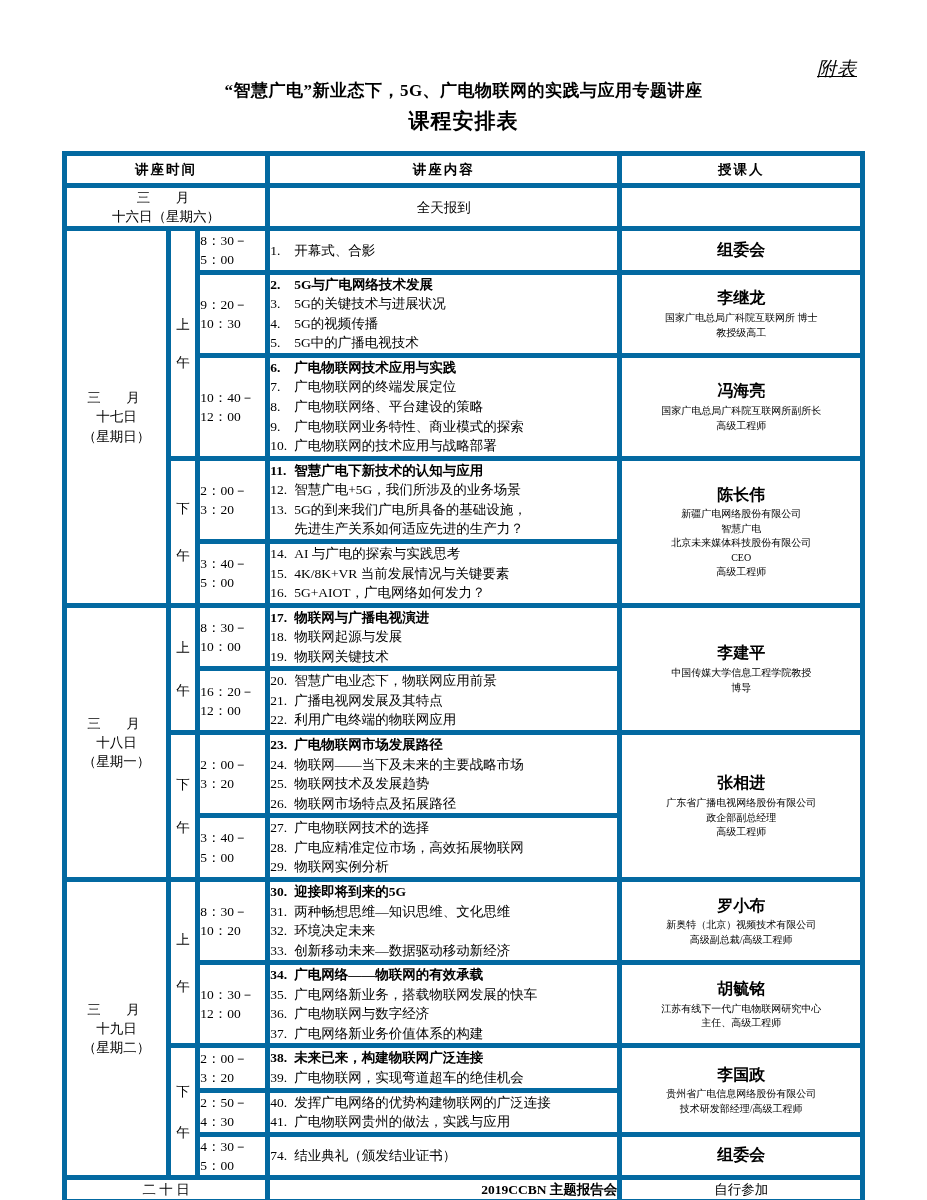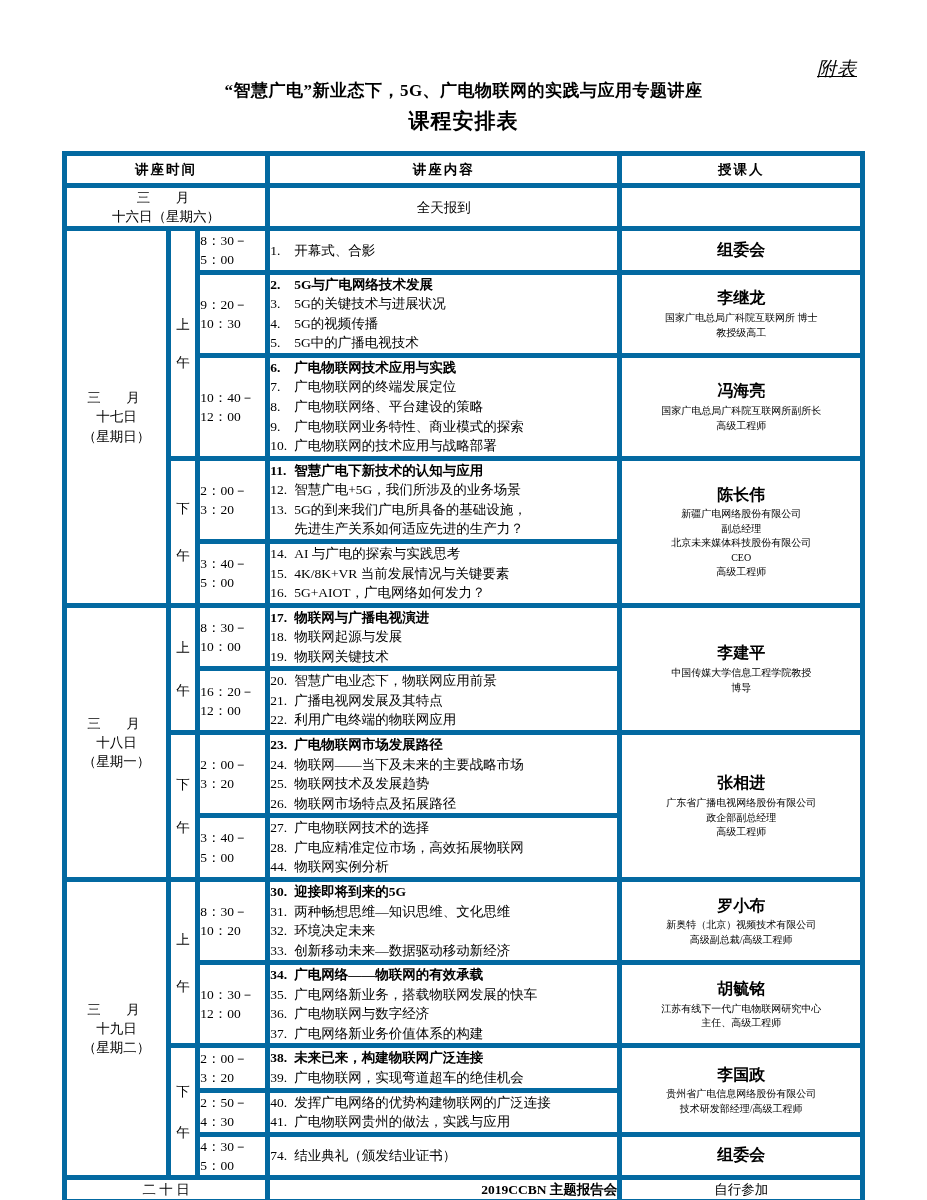--- a/index.html
+++ b/index.html
@@ -264,21 +264,21 @@
         </td>
         <td class="content">
           <div class="line b"><span class="num">11.</span><span>智慧广电下新技术的认知与应用</span></div>
           <div class="line"><span class="num">12.</span><span>智慧广电+5G，我们所涉及的业务场景</span></div>
           <div class="line"><span class="num">13.</span><span>5G的到来我们广电所具备的基础设施，</span></div>
           <div class="line"><span class="num"></span><span>先进生产关系如何适应先进的生产力？</span></div>
         </td>
         <td class="teacher" rowspan="2">
           <span class="name">陈长伟</span>
           <span class="sub">新疆广电网络股份有限公司</span>
-          <span class="sub">副总经理</span>
+          <span class="sub">智慧广电</span>
           <span class="sub">北京未来媒体科技股份有限公司</span>
           <span class="sub">CEO</span>
           <span class="sub">高级工程师</span>
         </td>
       </tr>
       <tr>
         <td class="timecell">
           <div>3：40－</div>
           <div>5：00</div>
         </td>
@@ -350,21 +350,21 @@
         </td>
       </tr>
       <tr>
         <td class="timecell">
           <div>3：40－</div>
           <div>5：00</div>
         </td>
         <td class="content">
           <div class="line"><span class="num">27.</span><span>广电物联网技术的选择</span></div>
           <div class="line"><span class="num">28.</span><span>广电应精准定位市场，高效拓展物联网</span></div>
-          <div class="line"><span class="num">44.</span><span>物联网实例分析</span></div>
+          <div class="line"><span class="num">29.</span><span>物联网实例分析</span></div>
         </td>
       </tr>
 
       <tr>
         <td class="daycell" rowspan="5">
           <div class="sp">三　月</div>
           <div>十九日</div>
           <div>（星期二）</div>
         </td>
         <td class="ampm" rowspan="2">

